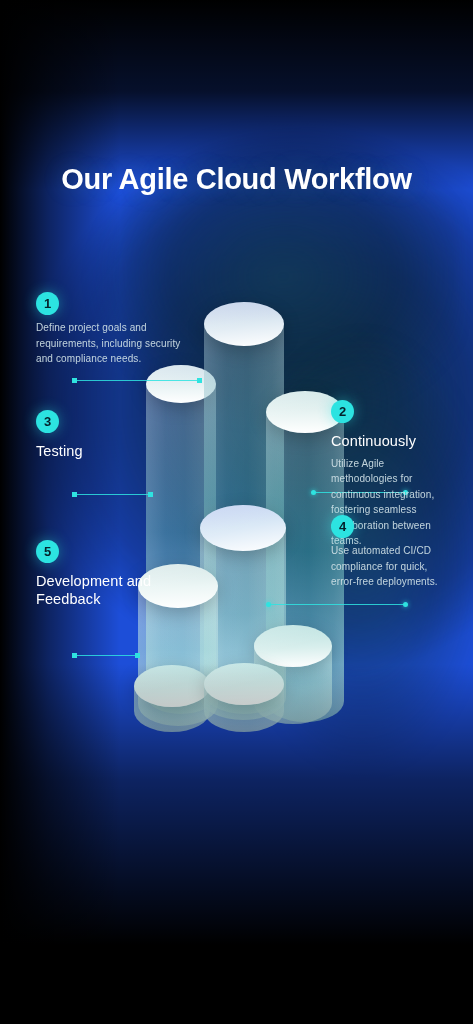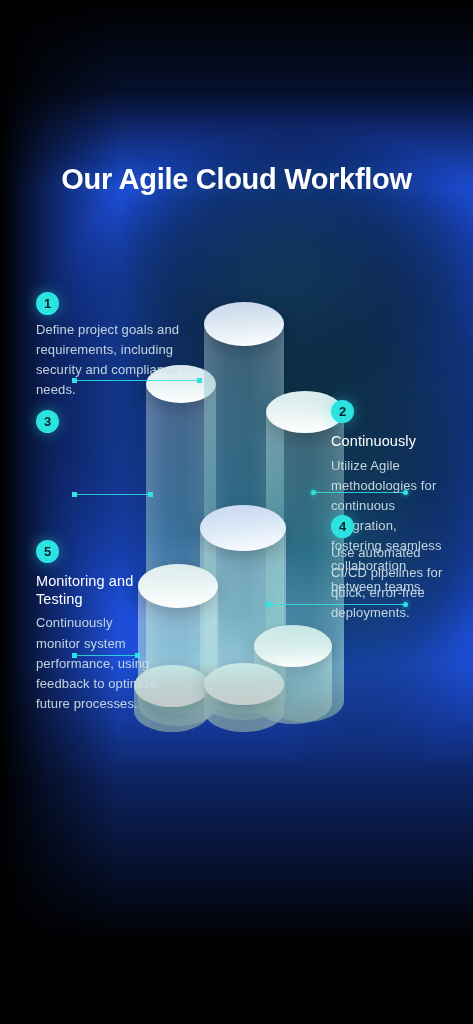--- a/index.html
+++ b/index.html
@@ -139,21 +139,21 @@
   .step-title {
     color:#ffffff;
     font-size:14.5px;
     font-weight:400;
     margin-top:10px;
     letter-spacing:.1px;
     line-height:1.22;
   }
   .step-desc {
     color:#cfe0e6;
-    font-size:13px;
+    font-size:10px;
     line-height:1.55;
     margin-top:5px;
     letter-spacing:.12px;
     opacity:.92;
   }
 </style>
 </head>
 <body>
 
 <div class="stage">
@@ -247,32 +247,32 @@
   <div class="dot round" style="left:266px; top:602px;"></div>
   <div class="dot round" style="left:403px; top:602px;"></div>
 
   <div class="step" style="left:36px; top:292px; width:160px;">
     <div class="badge">1</div>
     <div class="step-desc">Define project goals and requirements, including security and compliance needs.</div>
   </div>
 
   <div class="step" style="left:36px; top:410px; width:155px;">
     <div class="badge">3</div>
+    <div class="step-title">Testing</div>
   </div>
 
   <div class="step" style="left:36px; top:540px; width:122px;">
     <div class="badge">5</div>
-    <div class="step-title">Monitoring and Testing</div>
-    <div class="step-desc">Continuously monitor system performance, using feedback to optimize future processes.</div>
+    <div class="step-title">Development and Feedback</div>
   </div>
 
   <div class="step" style="left:331px; top:400px; width:120px;">
     <div class="badge">2</div>
     <div class="step-title">Continuously</div>
     <div class="step-desc">Utilize Agile methodologies for continuous integration, fostering seamless collaboration between teams.</div>
   </div>
 
   <div class="step" style="left:331px; top:515px; width:120px;">
     <div class="badge">4</div>
-    <div class="step-desc">Use automated CI/CD pipelines for quick, error-free deployments.</div>
+    <div class="step-desc">Use automated CI/CD compliance for quick, error-free deployments.</div>
   </div>
 
 </div>
 
 </body></html>

